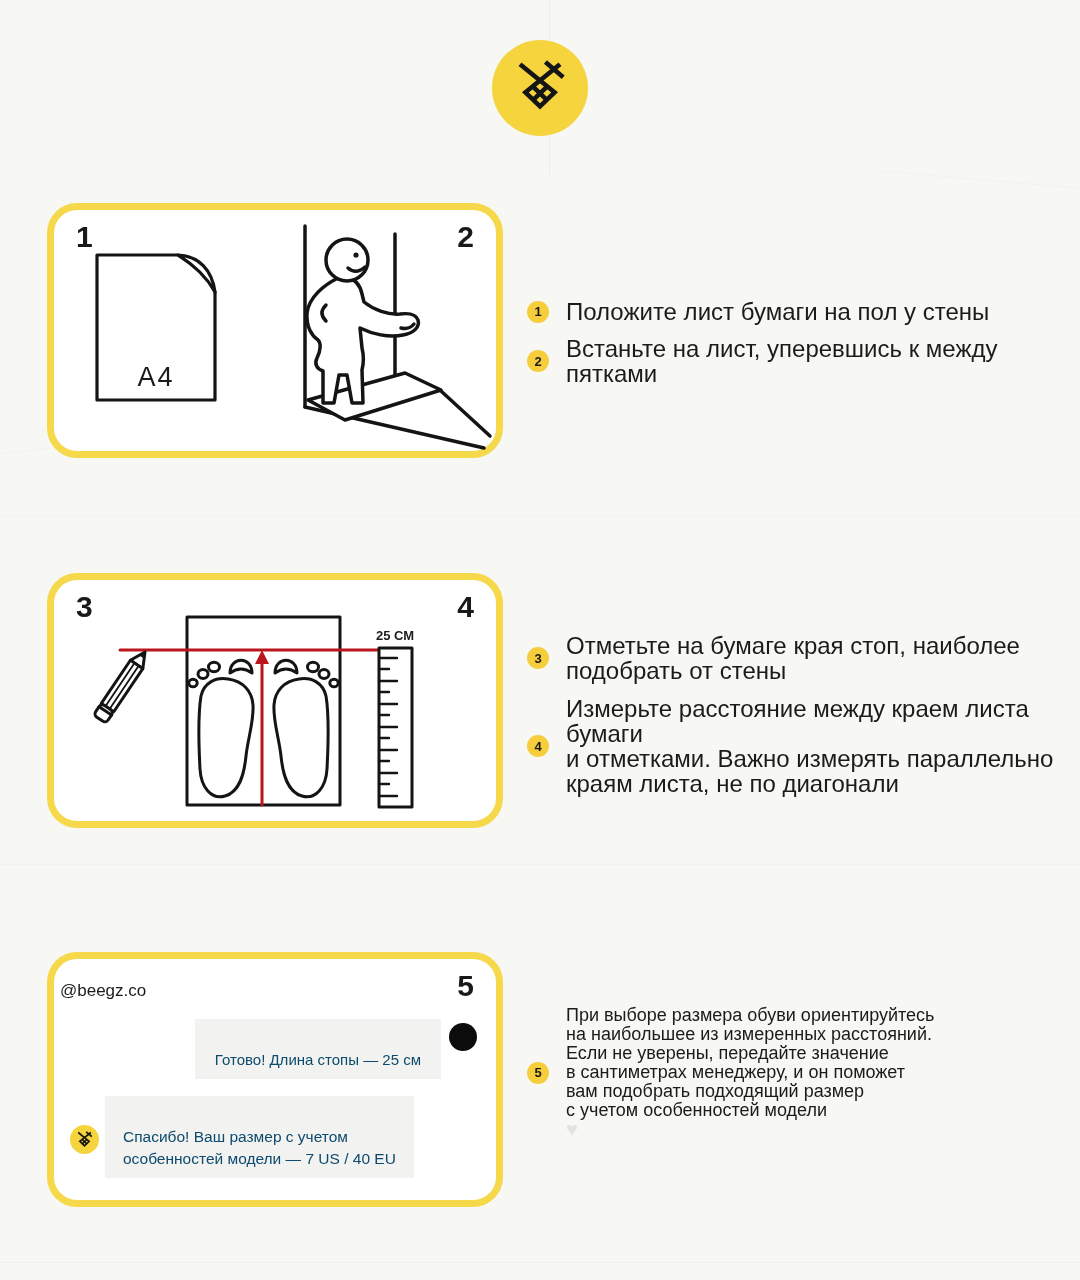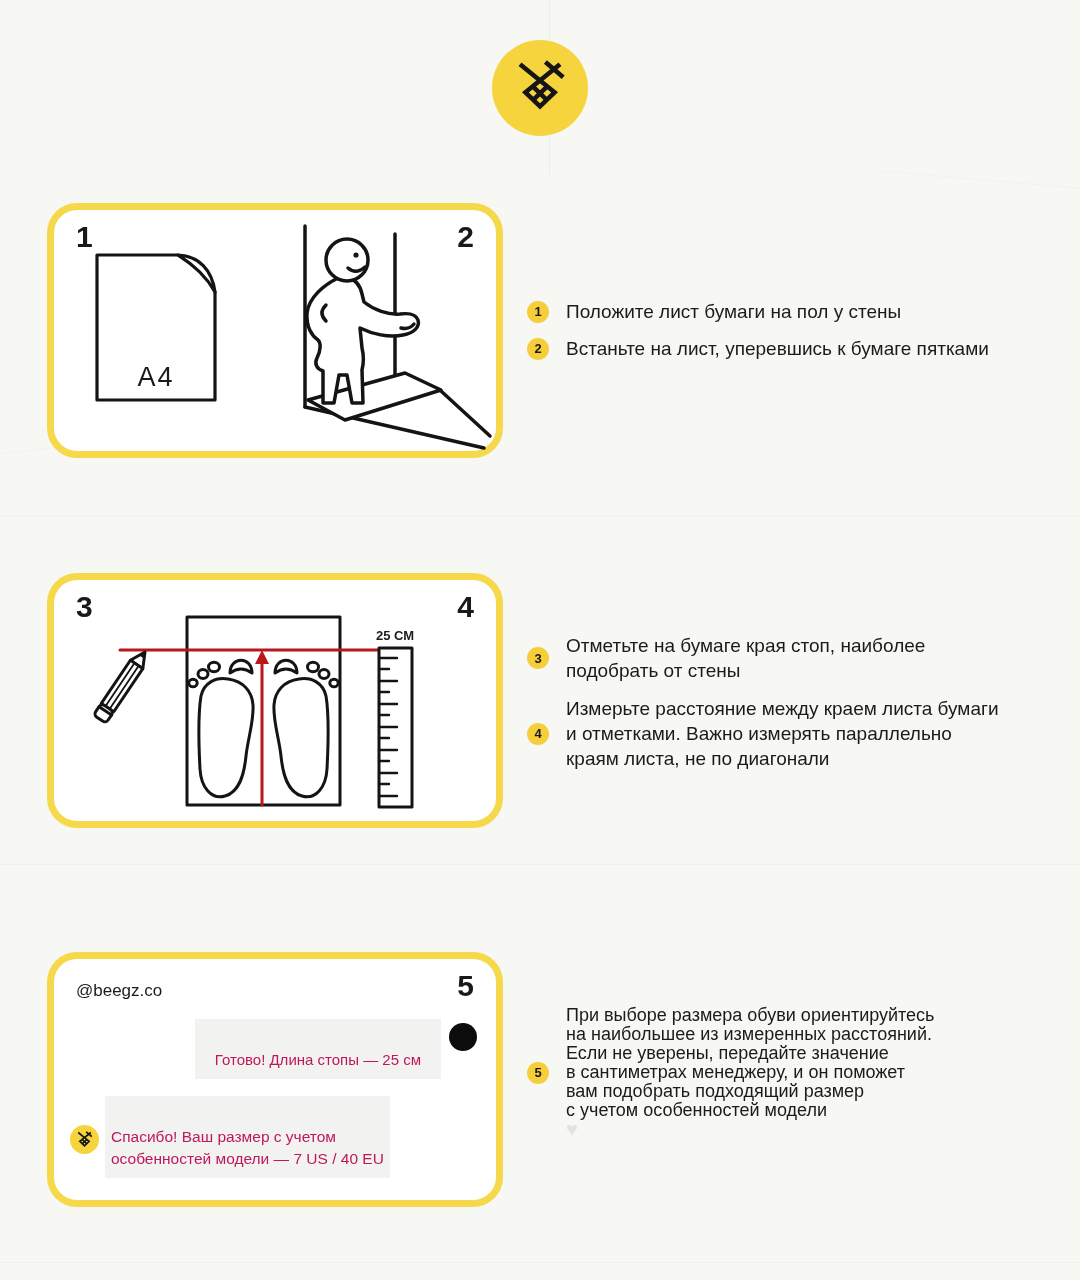--- a/index.html
+++ b/index.html
@@ -35,41 +35,41 @@
   .card2{top:573px;}
   .card3{top:952px;}
   .card .corner{
     position:absolute;font-size:30px;font-weight:bold;color:#191919;line-height:1;
   }
   .card .corner.tl{left:22px;top:12px;}
   .card .corner.tr{right:22px;top:12px;}
   .card svg.illus{position:absolute;left:0;top:0;}
 
   
-  .handle{position:absolute;left:22px;top:22px;font-size:17px;color:#1b1b1b;}
+  .handle{position:absolute;left:6px;top:22px;font-size:17px;color:#1b1b1b;}
   .bubble{
     position:absolute;background:#F2F2F0;border-radius:0;font-size:15px;line-height:22px;
-    color:#be185d;white-space:pre-line;
+    color:#0c4a6e;white-space:pre-line;
   }
   .bubble.user{right:55px;top:60px;padding:8px 20px;}
-  .bubble.bot{left:51px;top:137px;padding:8px 6px;font-size:15.5px;}
+  .bubble.bot{left:51px;top:137px;padding:8px 18px;font-size:15.5px;}
   .avatar{position:absolute;border-radius:50%;}
   .avatar.black{left:395px;top:64px;width:28px;height:28px;background:#0c0c0c;}
   .avatar.bot{left:16px;top:166px;width:29px;height:29px;background:#F5D43E;
     display:flex;align-items:center;justify-content:center;}
   .avatar.bot svg{width:17px;height:18px;}
 
   
   .step{position:absolute;left:527px;display:flex;gap:17px;align-items:center;}
   .badge{
     flex:0 0 auto;width:22px;height:22px;border-radius:50%;background:#F6CE3C;
     display:flex;align-items:center;justify-content:center;
     font-size:13px;font-weight:bold;color:#181818;
   }
-  .step p{margin:0;font-size:19px;line-height:25px;white-space:pre-line;color:#1b1b1b;}
+  .step p{margin:0;font-size:24px;line-height:25px;white-space:pre-line;color:#1b1b1b;}
   .step.s1{top:299px;} .step.s2{top:336px;}
   .step.s3{top:633px;} .step.s4{top:696px;}
   .step.s5{top:1006px;}
   .step.s5 p{font-size:18px;line-height:19px;}
   .heart{color:#E3E3E0;font-size:20px;vertical-align:-1px;}
 </style>
 </head>
 <body>
 
 <div class="page">
@@ -192,21 +192,21 @@
 особенностей модели — 7 US / 40 EU</span>
     </div>
   </section>
 
   <div class="step s1">
     <span class="badge">1</span>
     <p><span>Положите лист бумаги на пол у стены</span></p>
   </div>
   <div class="step s2">
     <span class="badge">2</span>
-    <p><span>Встаньте на лист, уперевшись к бумаге пятками</span></p>
+    <p><span>Встаньте на лист, уперевшись к между пятками</span></p>
   </div>
   <div class="step s3">
     <span class="badge">3</span>
     <p><span>Отметьте на бумаге края стоп, наиболее
 подобрать от стены</span></p>
   </div>
   <div class="step s4">
     <span class="badge">4</span>
     <p><span>Измерьте расстояние между краем листа бумаги
 и отметками. Важно измерять параллельно

